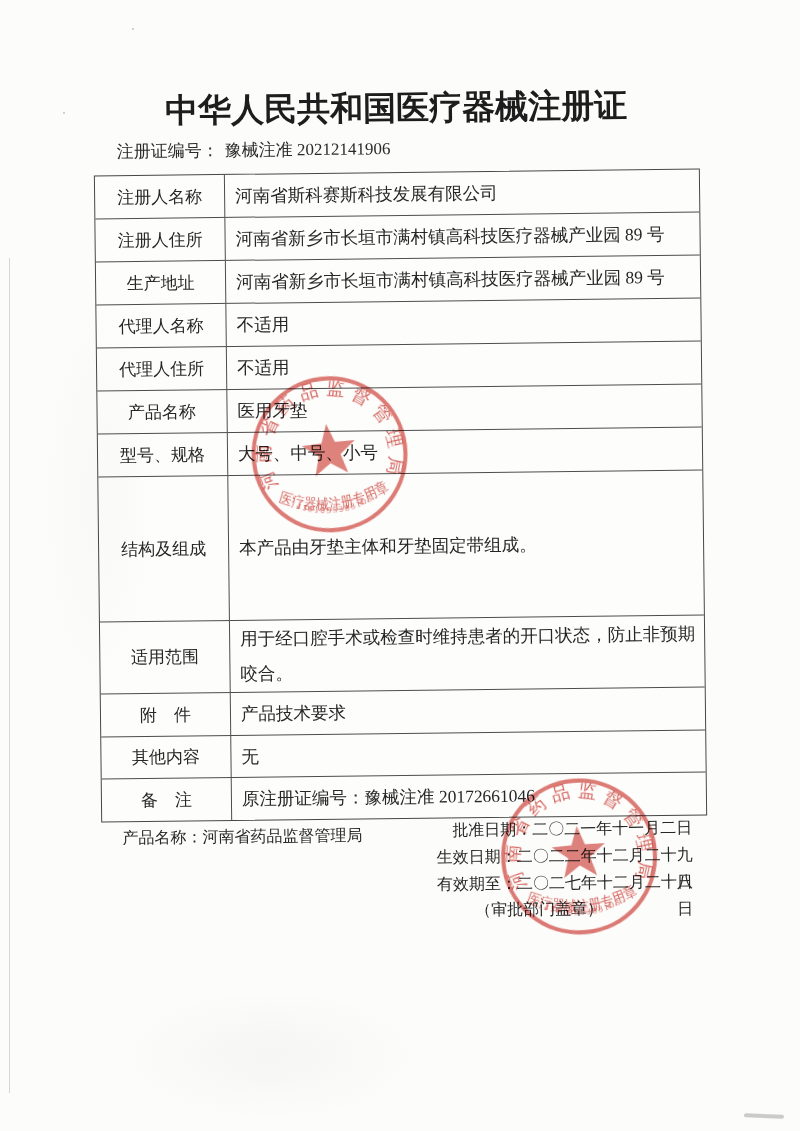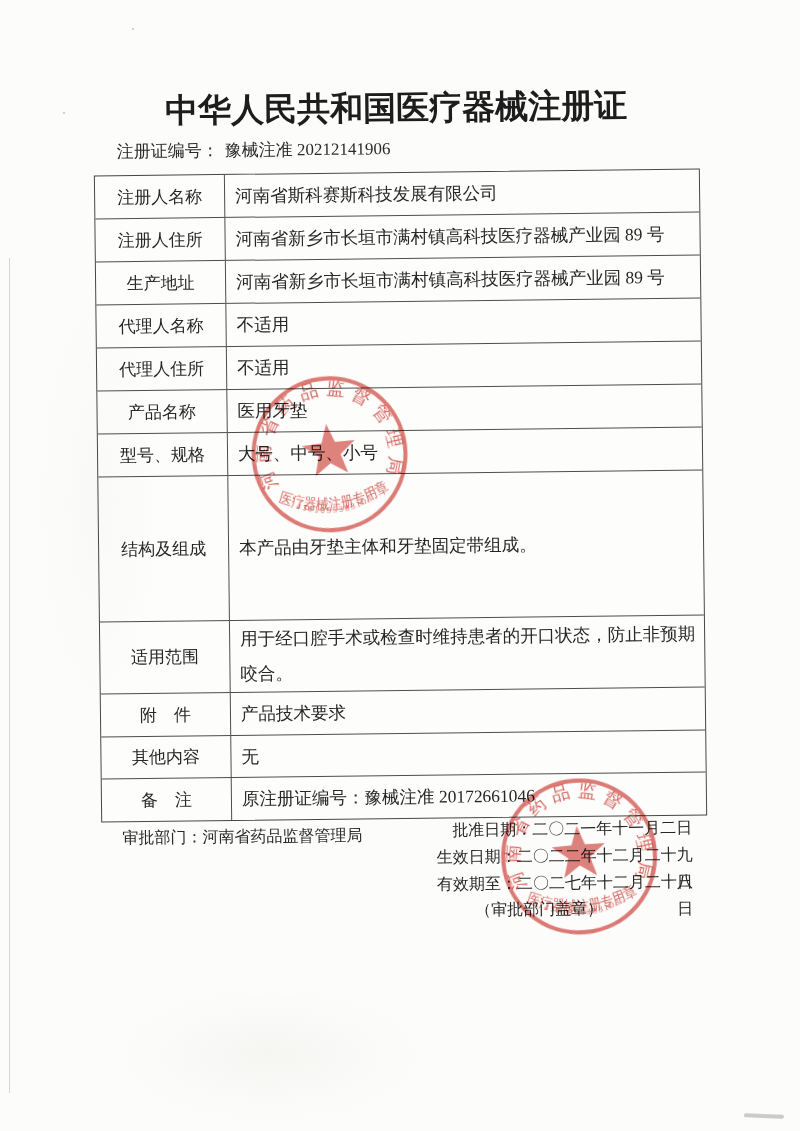--- a/index.html
+++ b/index.html
@@ -116,21 +116,21 @@
       <div class="cell-label">其他内容</div>
       <div class="cell-value">无</div>
     </div>
     <div class="t-row h42 nowrap">
       <div class="cell-label">备　注</div>
       <div class="cell-value">原注册证编号：豫械注准 20172661046</div>
     </div>
   </div>
 
   <div class="dept-line">
-    <span>审批部门：</span><span>河南省药品监督管理局</span>
+    <span>产品名称：</span><span>河南省药品监督管理局</span>
   </div>
 
   <div class="dates">
     <div class="dline">批准日期：二〇二一年十一月二日</div>
     <div class="dline">生效日期：二〇二二年十二月二十九日</div>
     <div class="dline">有效期至：二〇二七年十二月二十八日</div>
     <div class="seal-note">（审批部门盖章）</div>
   </div>
 
   <svg class="stamp stamp-top" viewBox="0 0 200 200" xmlns="http://www.w3.org/2000/svg">

